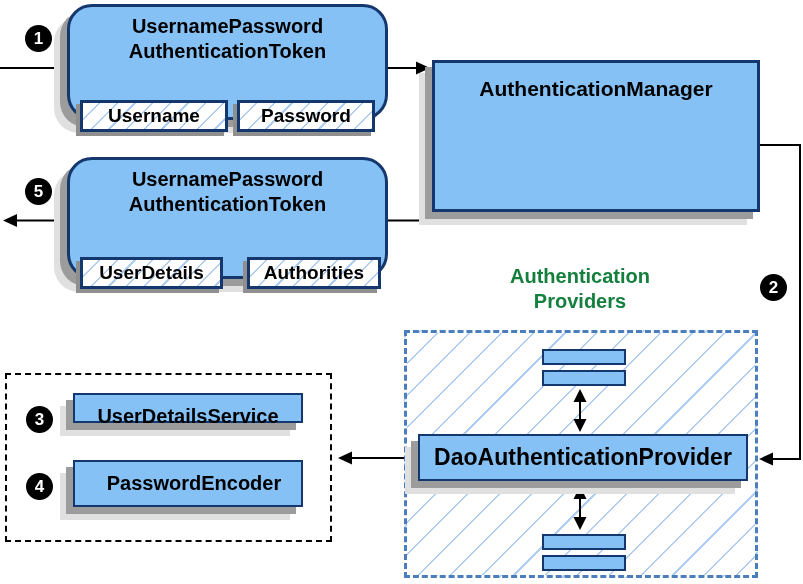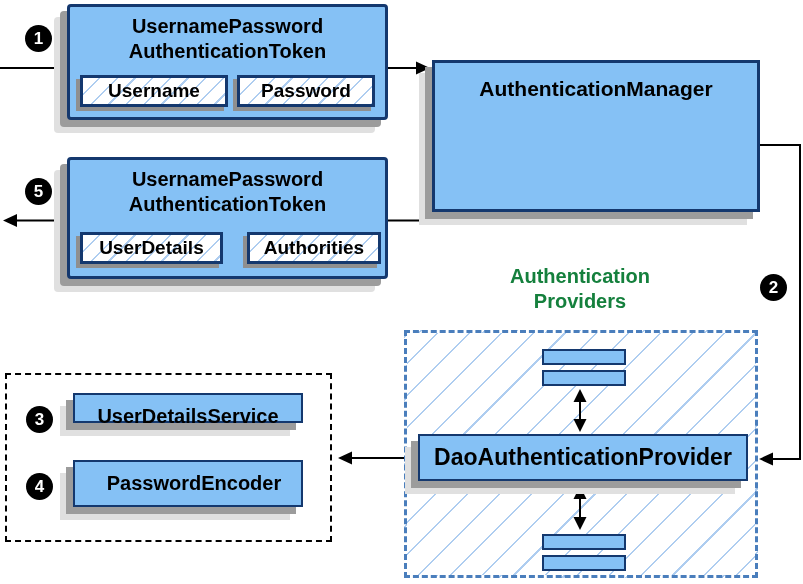--- a/index.html
+++ b/index.html
@@ -8,32 +8,32 @@
     --c-hatch:#AECDF0;
     --c-dashed_blue:#4A7EBC;
     --c-shadow_dark:#9C9C9C;
     --c-shadow_light:#E0E0E0;
   }
   html,body{margin:0;padding:0;background:#fff;}
   body{font-family:"Liberation Sans","DejaVu Sans",sans-serif;}
   #canvas{position:relative;width:803px;height:584px;background:#fff;overflow:hidden;}
 
   .shadow2{box-shadow:-7px 7px 0 0 var(--c-shadow_dark), -13px 13px 0 0 var(--c-shadow_light);}
-  .shadow1{box-shadow:-4px 4px 0 0 #8F8F8F;}
+  .shadow1{box-shadow:-4px 4px 0 0 #8F8F8F;margin-top:25px;}
 
   .bluebox{
     position:absolute;
     background:var(--c-box_fill);
     border:3px solid var(--c-box_border);
     box-sizing:border-box;
     color:#000;
     font-weight:bold;
     z-index:3;
   }
-  .rounded{border-radius:4px;}
+  .rounded{border-radius:25px;}
   .hatch-lg{
     background-color:#fff;
     background-image:repeating-linear-gradient(135deg, rgba(0,0,0,0) 0px, rgba(0,0,0,0) 21px, var(--c-hatch) 21px, var(--c-hatch) 22.5px);
   }
 
   .token-title{margin-top:7px;text-align:center;font-size:20px;line-height:25px;font-weight:bold;}
   .fields-row{position:absolute;left:10px;display:flex;gap:9px;}
   .field{
     height:26px;line-height:26px;border:3px solid var(--c-box_border);
     background-color:#fff;

